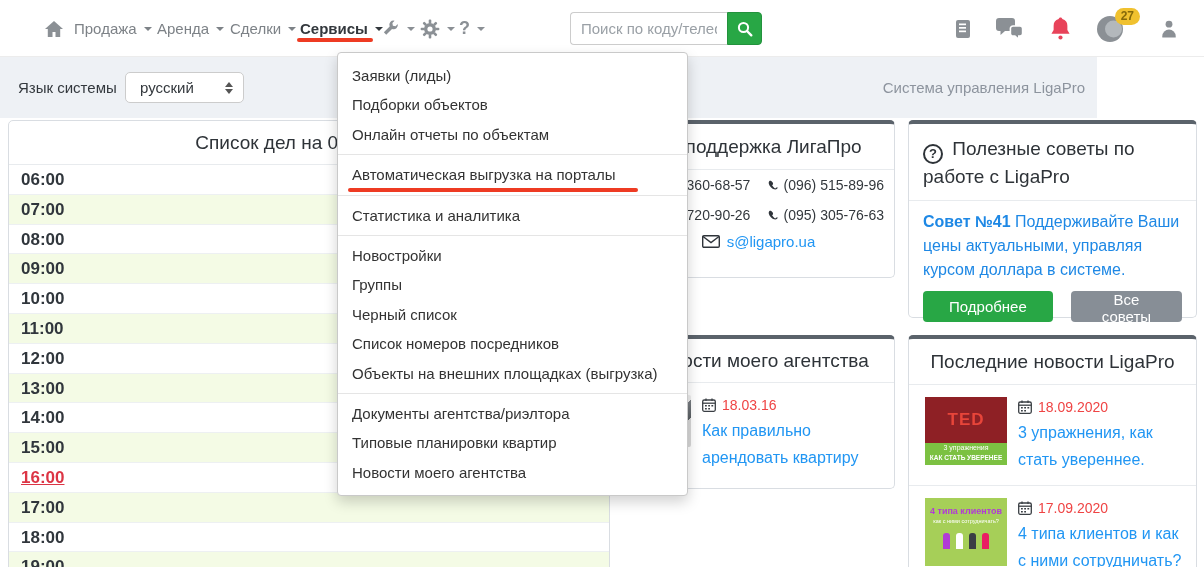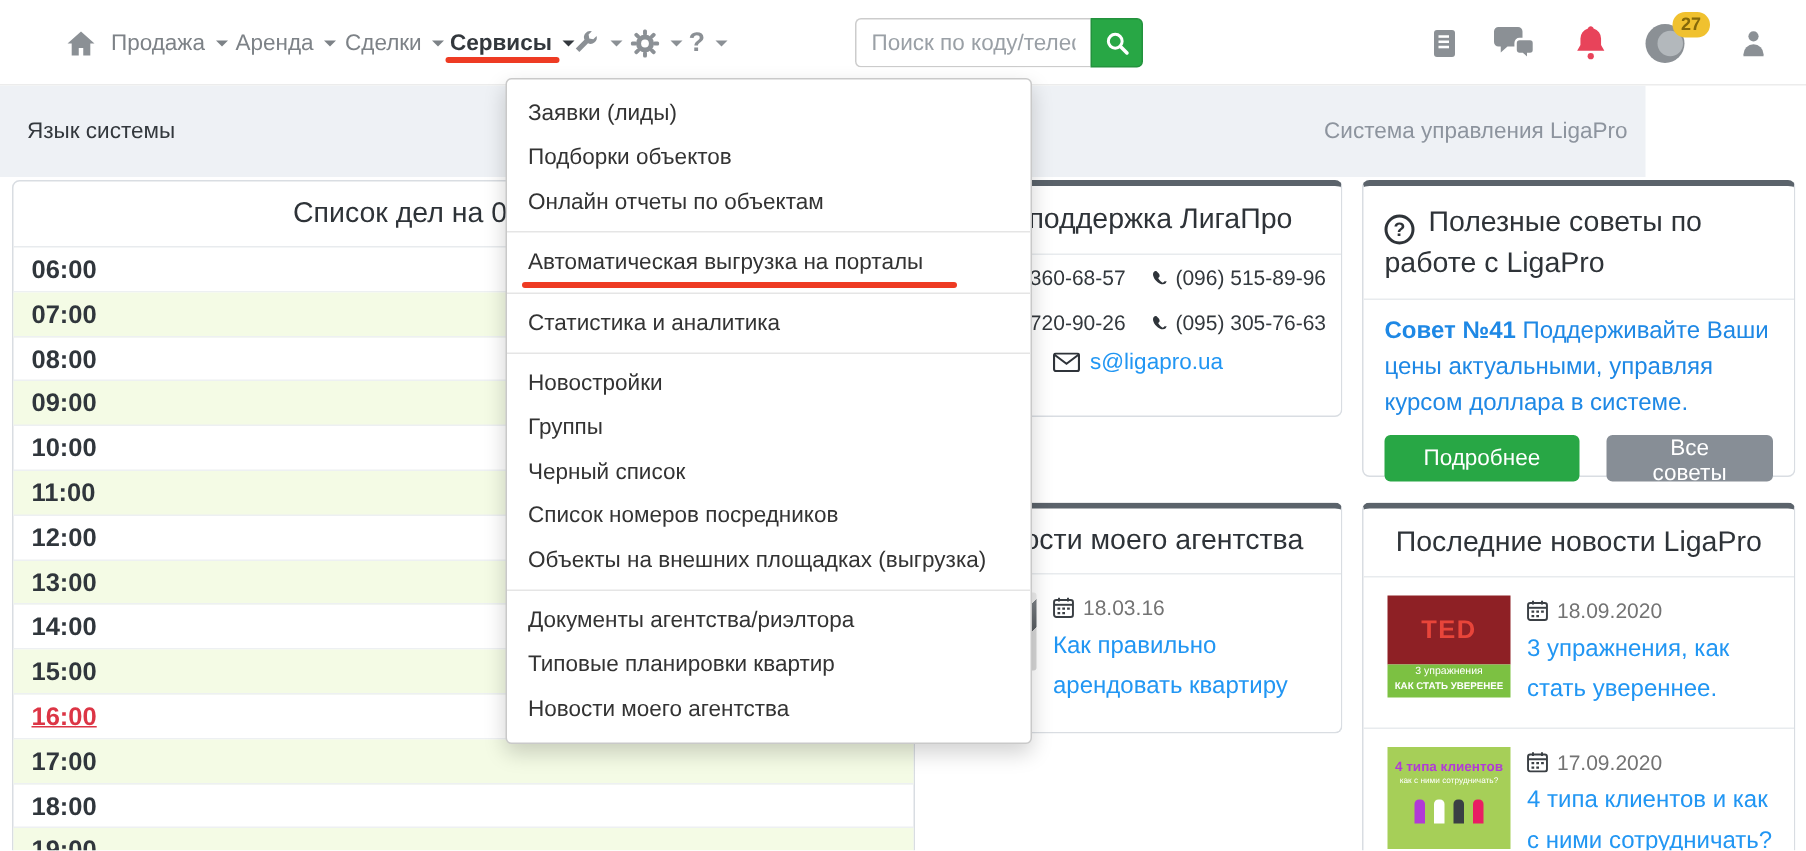--- a/index.html
+++ b/index.html
@@ -58,21 +58,21 @@
   .email-row { display:flex; justify-content:center; align-items:center; gap:7px; margin-top:3px; font-size:15px; }
   .email-row a { color:#2196f3; text-decoration:none; cursor:pointer; }
 
   
   .agency-news { left:622px; top:335px; width:273px; height:154px; }
   .agency-news .panel-h { height:44px; line-height:44px; }
   .liganews { left:908px; top:335px; width:289px; height:240px; }
   .liganews .panel-h { height:46px; line-height:46px; }
   .news-item { display:flex; gap:11px; padding:12px 10px 12px 16px; }
   .news-item.bordered { border-bottom:1px solid #e8ebee; }
-  .date-row { display:flex; align-items:center; gap:6px; font-size:14px; color:#737373; margin:2px 0 4px; }
+  .date-row { display:flex; align-items:center; gap:6px; font-size:14px; color:#ef4444; margin:2px 0 4px; }
   .news-link { font-size:16px; color:#2196f3; line-height:27px; cursor:pointer; }
 
   
   .thumb-agency { flex:0 0 52px; height:52px; background:linear-gradient(135deg,#e3e3e3 28%,#5a5f63 28%,#6e7378 46%,#ededed 46%,#ededed 54%,#7b8085 54%,#595e62 72%,#d7d7d7 72%); border-radius:2px; cursor:pointer; }
   .thumb-ted { flex:0 0 82px; height:68px; cursor:pointer; }
   .ted-top { height:46px; background:#8e2025; color:#e8453a; font-weight:bold; font-size:17px; display:flex; align-items:center; justify-content:center; letter-spacing:1px; }
   .ted-bot { height:22px; background:#7cc142; color:#fff; text-align:center; overflow:hidden; }
   .ted-bot .l2 { font-size:7px; line-height:10px; }
   .ted-bot .l3 { font-size:6.5px; font-weight:bold; line-height:9px; }
   .thumb-clients { flex:0 0 82px; height:68px; background:#a6cf58; text-align:center; overflow:hidden; cursor:pointer; }
@@ -191,20 +191,27 @@
         <svg width="18" height="20" viewBox="0 0 18 20">
             <circle cx="9" cy="5.2" r="3.4" fill="#8b9095"></circle>
             <path fill="#8b9095" d="M2.3 17.2a6.7 6.7 0 0 1 13.4 0v1.3H2.3z"></path>
           </svg>
       </span>
     </div>
   </div>
 
   <div class="subheader">
     <span class="lang-label">Язык системы</span>
+    <span class="lang-select">
+      <span>русский</span>
+      <span class="updown">
+          <i class="up"></i>
+          <i class="down"></i>
+        </span>
+    </span>
     <span class="system-title">Система управления LigaPro</span>
   </div>
 
   <div class="panel schedule">
     <div class="panel-h">Список дел на 06.10.2020</div>
     <div class="srow"><span class="time">06:00</span></div>
     <div class="srow green"><span class="time">07:00</span></div>
     <div class="srow"><span class="time">08:00</span></div>
     <div class="srow green"><span class="time">09:00</span></div>
     <div class="srow"><span class="time">10:00</span></div>

